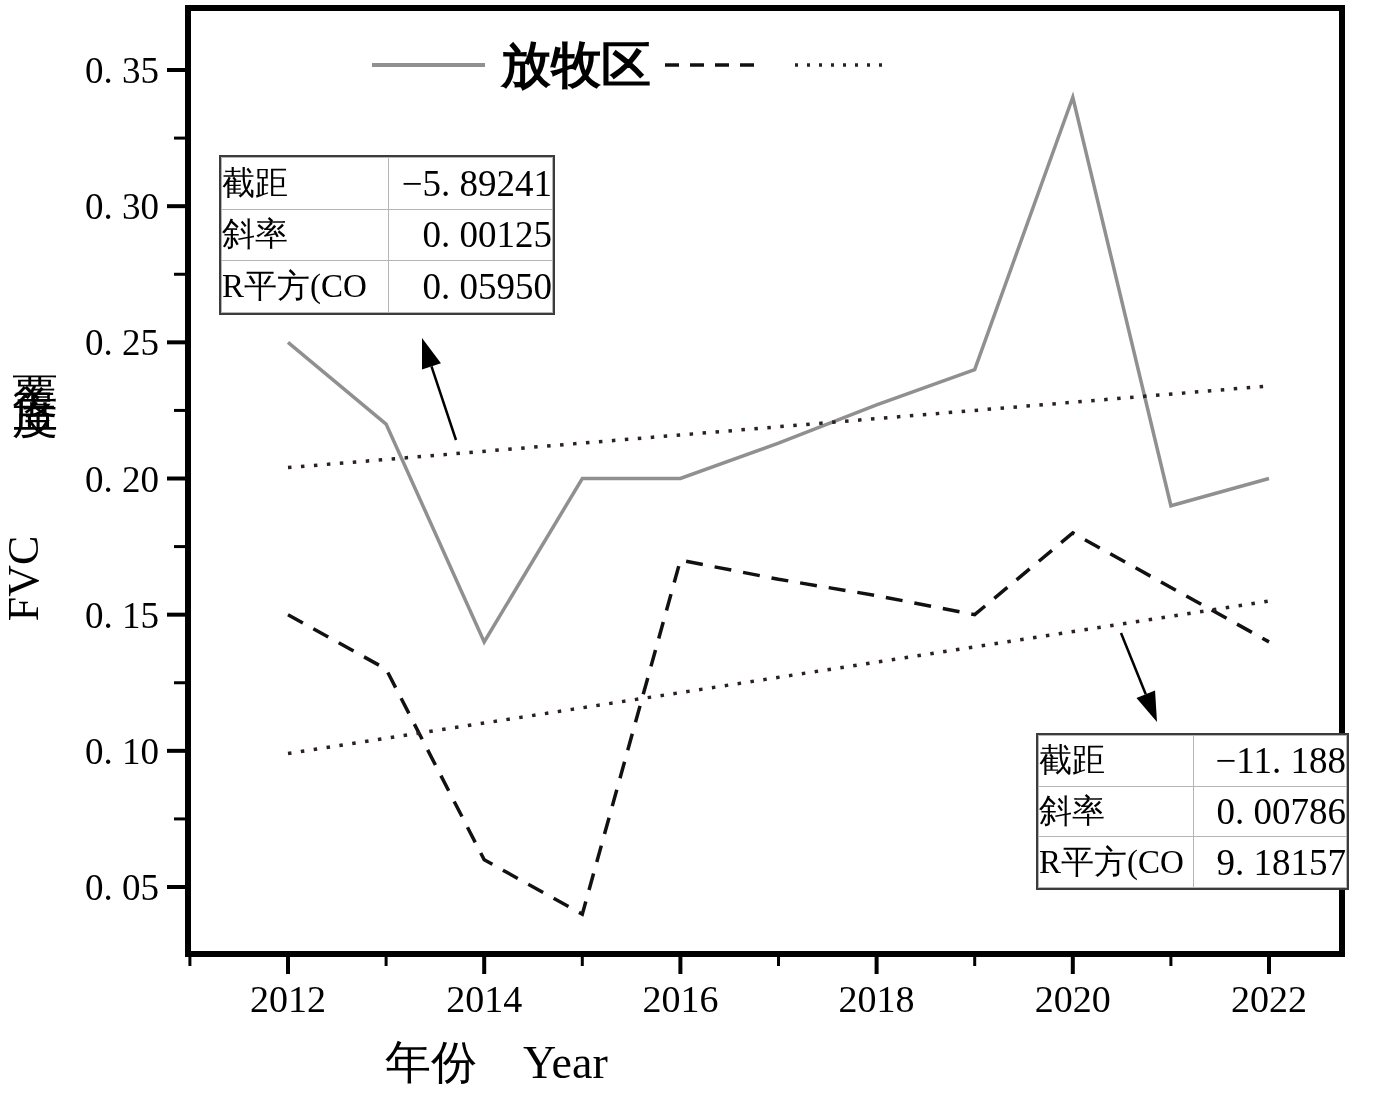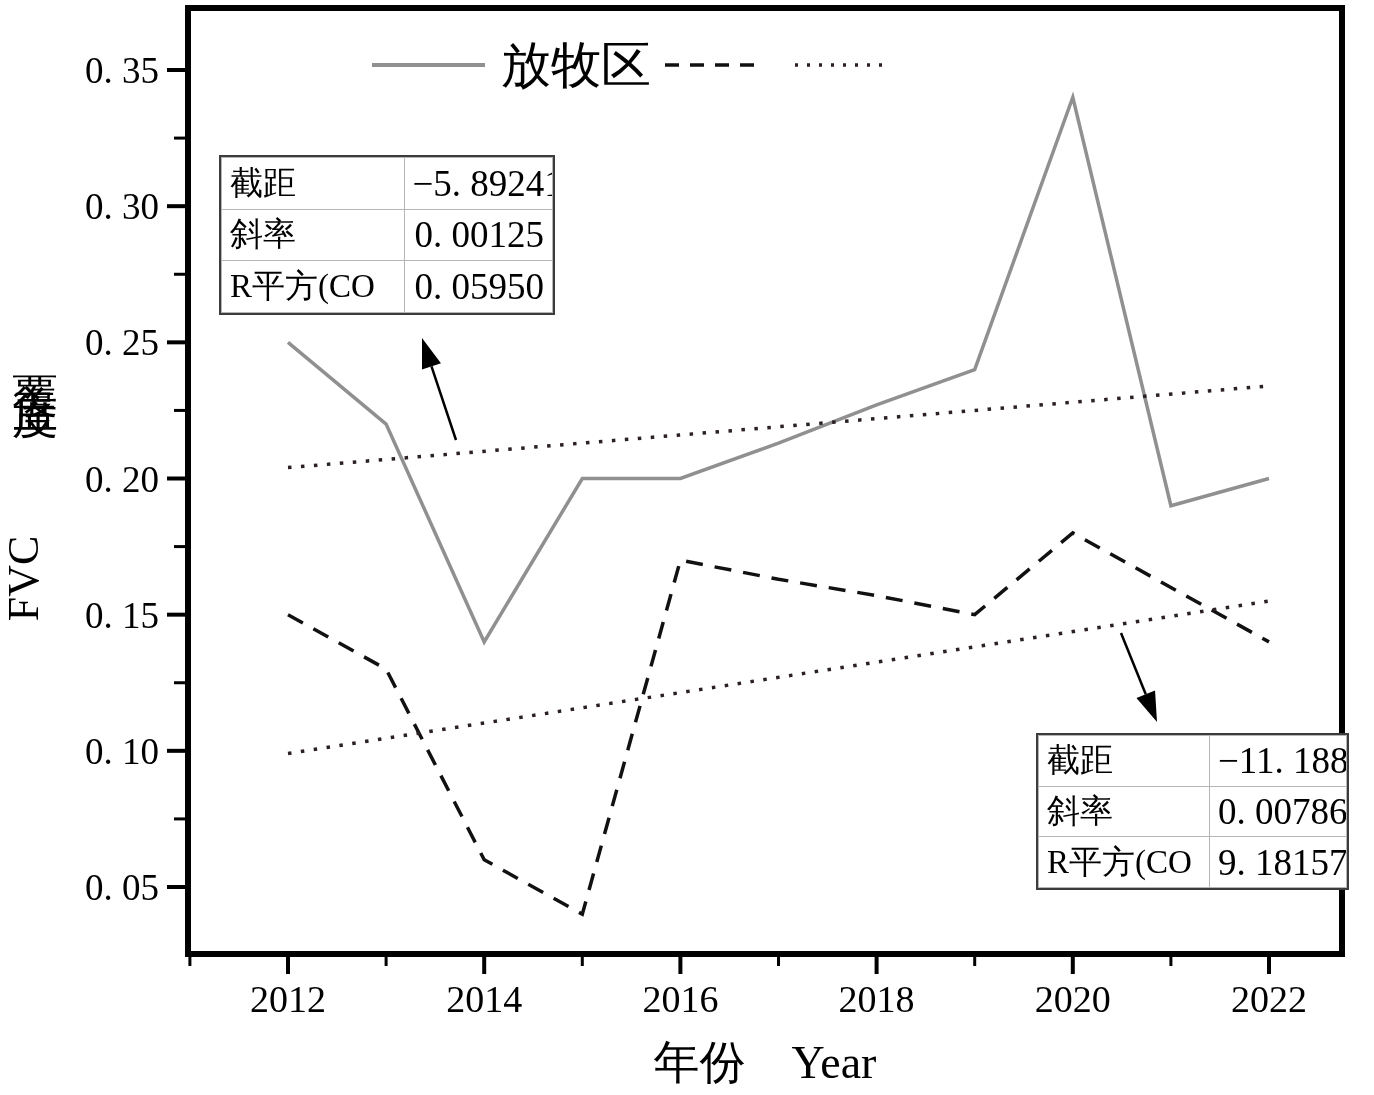--- a/index.html
+++ b/index.html
@@ -7,54 +7,54 @@
     position:relative;width:1374px;height:1095px;background:#ffffff;
     font-family:"Liberation Serif","DejaVu Serif",serif;
     overflow:hidden;
   }
   #chart-svg{position:absolute;left:0;top:0;}
   
   #legend{
     position:absolute;left:372px;top:26px;height:78px;
     display:flex;align-items:center;
   }
-  .legend-item{display:flex;align-items:center;margin-right:14px;}
+  .legend-item{display:flex;align-items:center;margin-right:14px;font-weight:bold;}
   .legend-sample{display:block;margin-right:16px;}
   .legend-label{
     font-size:50px;color:#000;line-height:1;white-space:nowrap;
     font-family:"Liberation Serif","DejaVu Serif",serif;
   }
   
   .statbox{
     position:absolute;background:#ffffff;border:2px solid #3c3c3c;
     box-sizing:border-box;
   }
   .statbox table{
     width:100%;height:100%;border-collapse:collapse;table-layout:fixed;
   }
   .statbox td{
-    border:1.5px solid #b5b5b5;padding:0 8px;vertical-align:middle;
+    border:1.5px solid #b5b5b5;padding:0 0;vertical-align:middle;
     overflow:hidden;white-space:nowrap;
   }
   .statbox td.lbl{font-size:33px;color:#000;text-align:left;width:50%;}
   .statbox td.val{font-size:37px;color:#000;text-align:right;}
   #statbox-1{left:219px;top:155px;width:336px;height:160px;}
   #statbox-2{left:1036px;top:733px;width:313px;height:157px;}
   
   #y-title-cjk{
     position:absolute;left:16px;top:338px;width:50px;
     writing-mode:vertical-rl;text-orientation:upright;
     font-size:46px;color:#000;letter-spacing:8px;
   }
   #y-title-latin{
     position:absolute;left:-62px;top:553px;width:170px;text-align:center;
     transform:rotate(-90deg);font-size:44px;color:#000;
   }
   #x-title{
-    position:absolute;left:385px;top:1032px;width:760px;text-align:center;
+    position:absolute;left:385px;top:1032px;width:760px;
     font-size:46px;color:#000;
   }
 </style>
 </head>
 <body>
 
 <div id="stage">
 
   <svg id="chart-svg" width="1374" height="1095" viewBox="0 0 1374 1095">
       <rect x="188" y="8" width="1154" height="946" fill="none" stroke="#000000" stroke-width="6"></rect>

